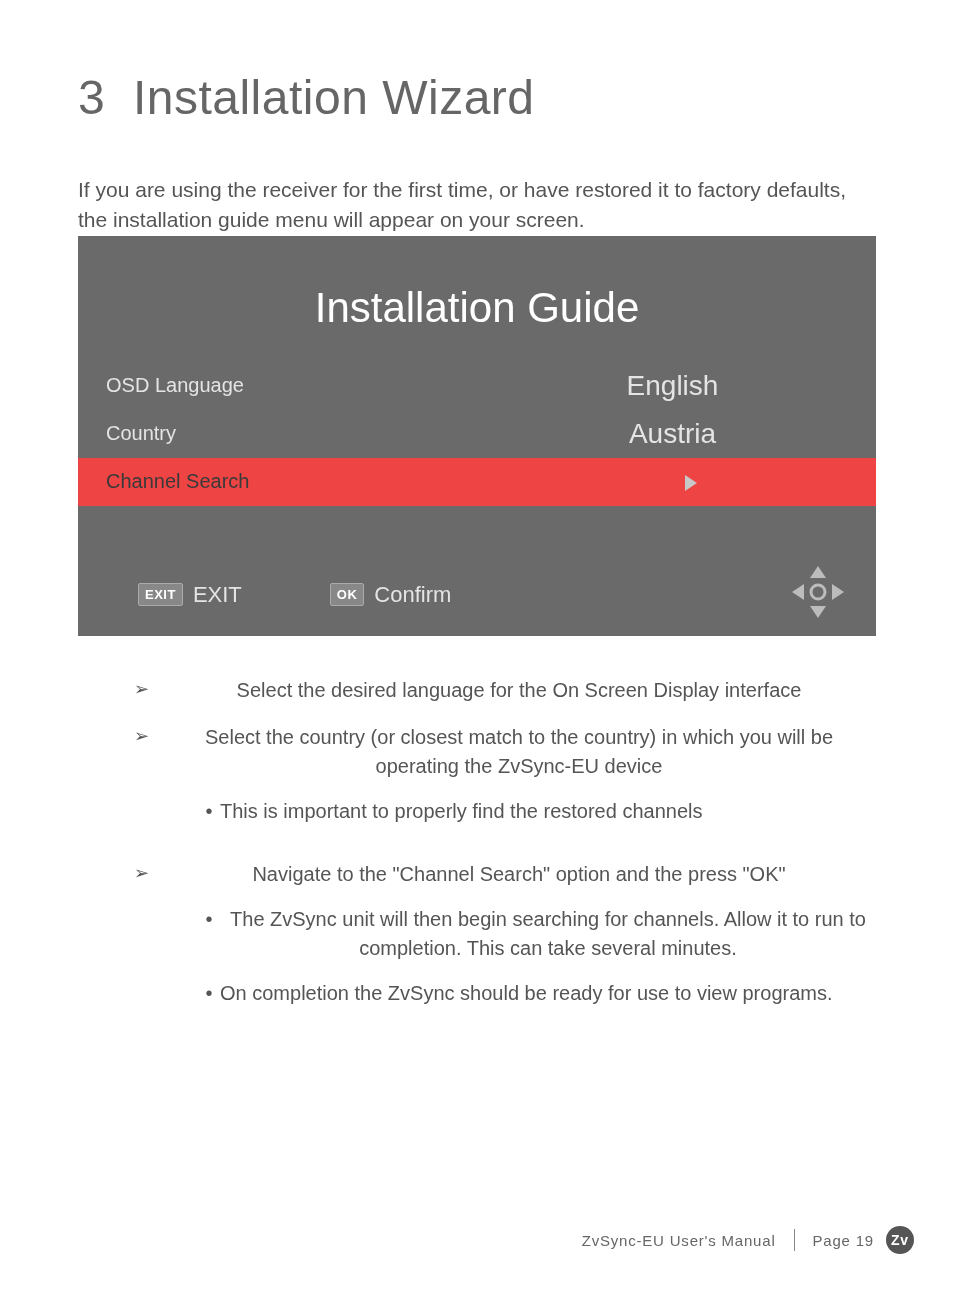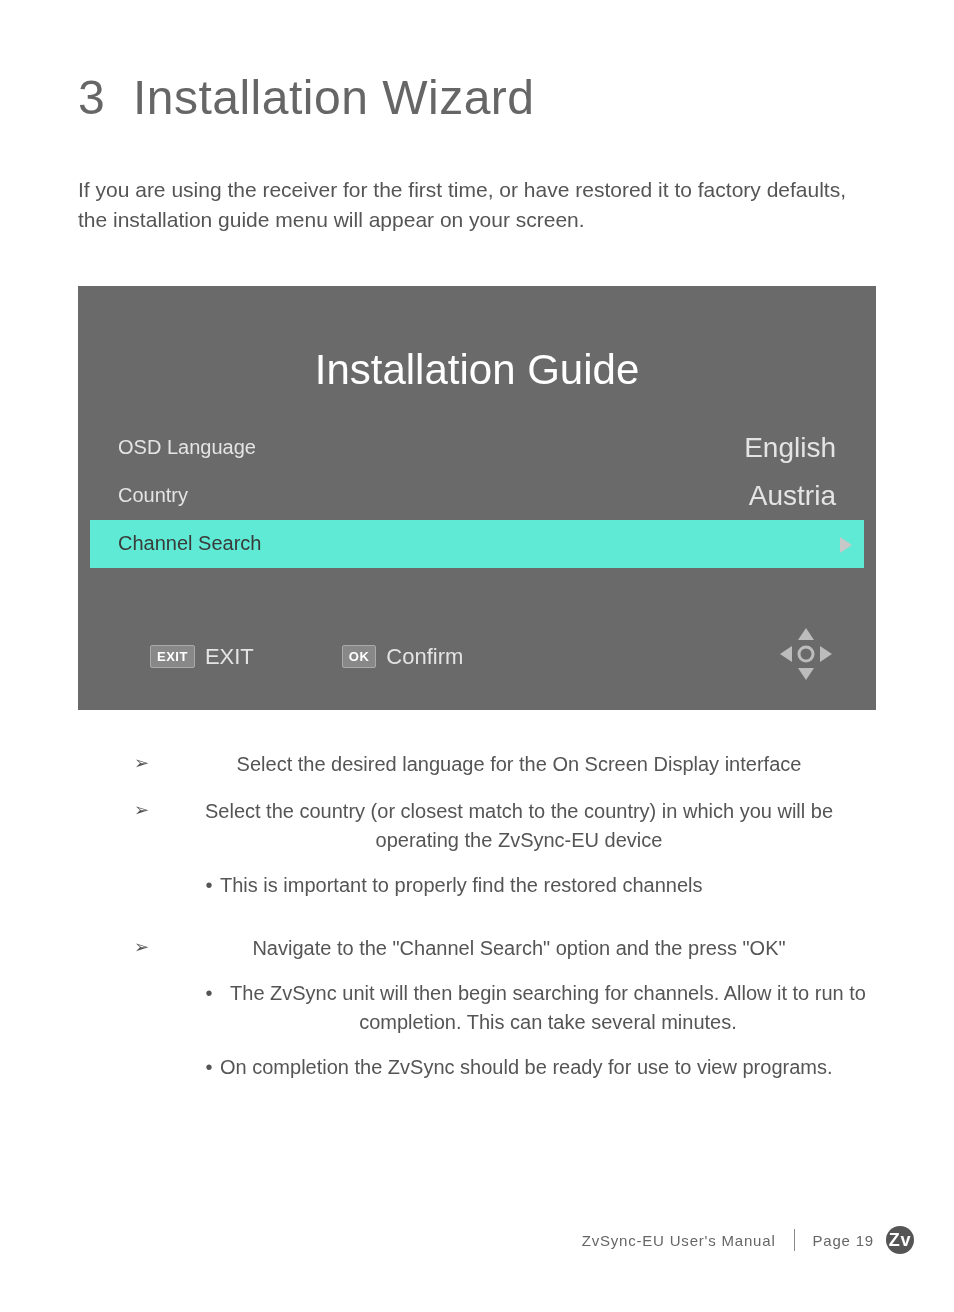--- a/index.html
+++ b/index.html
@@ -1,31 +1,31 @@
 <!DOCTYPE html>
 <html><head>
 <meta charset="utf-8">
 <style>
   * { box-sizing: border-box; margin: 0; padding: 0; }
   html, body { width: 954px; height: 1312px; background: #fff; font-family: Arial, Helvetica, sans-serif; color: #555; }
   .page { padding: 70px 78px 0 78px; position: relative; height: 100%; }
   .chapter-title { font-size: 48px; font-weight: 400; color: #666; margin-bottom: 50px; letter-spacing: 0.5px; }
-  .intro-text { font-size: 21px; line-height: 1.45; color: #555; margin-bottom: 50px; }
+  .intro-text { font-size: 21px; line-height: 1.45; color: #555; }
   .screenshot {
     background: #6a6a6a;
     width: 100%;
-    padding: 12px;
+    padding: 0;
     margin-bottom: 40px;
   }
   .screen-inner { padding: 48px 0 0 0; }
   .screen-title { color: #fff; font-size: 42px; font-weight: 300; text-align: center; margin-bottom: 30px; }
   .screen-row { display: flex; padding: 8px 28px; align-items: center; }
-  .screen-row.highlight { background: #5eead4; gap: 18px; }
+  .screen-row.highlight { background: #ef4444; gap: 18px; }
   .row-label { flex: 0 0 50%; color: #e4e4e4; font-size: 20px; font-weight: 300; }
-  .row-value { flex: 0 0 50%; color: #e4e4e4; font-size: 28px; font-weight: 300; text-align: right; padding-left: 20px; }
+  .row-value { flex: 0 0 50%; color: #e4e4e4; font-size: 28px; font-weight: 300; text-align: center; padding-left: 20px; }
   .row-label.highlight-label { color: #3a3a3a; }
   .play-icon { display: inline-block; }
   .play-icon svg { vertical-align: middle; }
   .screen-footer { display: flex; align-items: center; padding: 30px 28px 28px 60px; position: relative; }
   .footer-item { display: flex; align-items: center; gap: 10px; color: #e4e4e4; font-size: 22px; }
   .footer-item.confirm { margin-left: 88px; }
   .key-badge {
     display: inline-block; background: #888; color: #fff;
     font-size: 13px; font-weight: bold; padding: 3px 6px; border-radius: 2px;
     border: 1px solid #aaa; letter-spacing: 0.5px;
@@ -40,21 +40,21 @@
   .dot-marker { flex: 0 0 22px; }
   .page-footer {
     position: absolute; bottom: 58px; right: 40px;
     display: flex; align-items: center; gap: 12px;
     font-size: 15px; color: #666; letter-spacing: 0.8px; text-align: right;
   }
   .footer-divider { display:inline-block; width:1px; height:22px; background:#888; margin: 0 6px; vertical-align: middle; }
   .logo-circle {
     width: 28px; height: 28px; border-radius: 50%; background: #555;
     color: #fff; display: inline-flex; align-items: center; justify-content: center;
-    font-size: 18px; font-weight: bold;
+    font-size: 14px; font-weight: bold;
   }
 </style>
 </head>
 <body>
 
 <div class="page">
 
   <h1 class="chapter-title">
     <span>3</span>&nbsp;&nbsp;<span>Installation Wizard</span>
   </h1>

